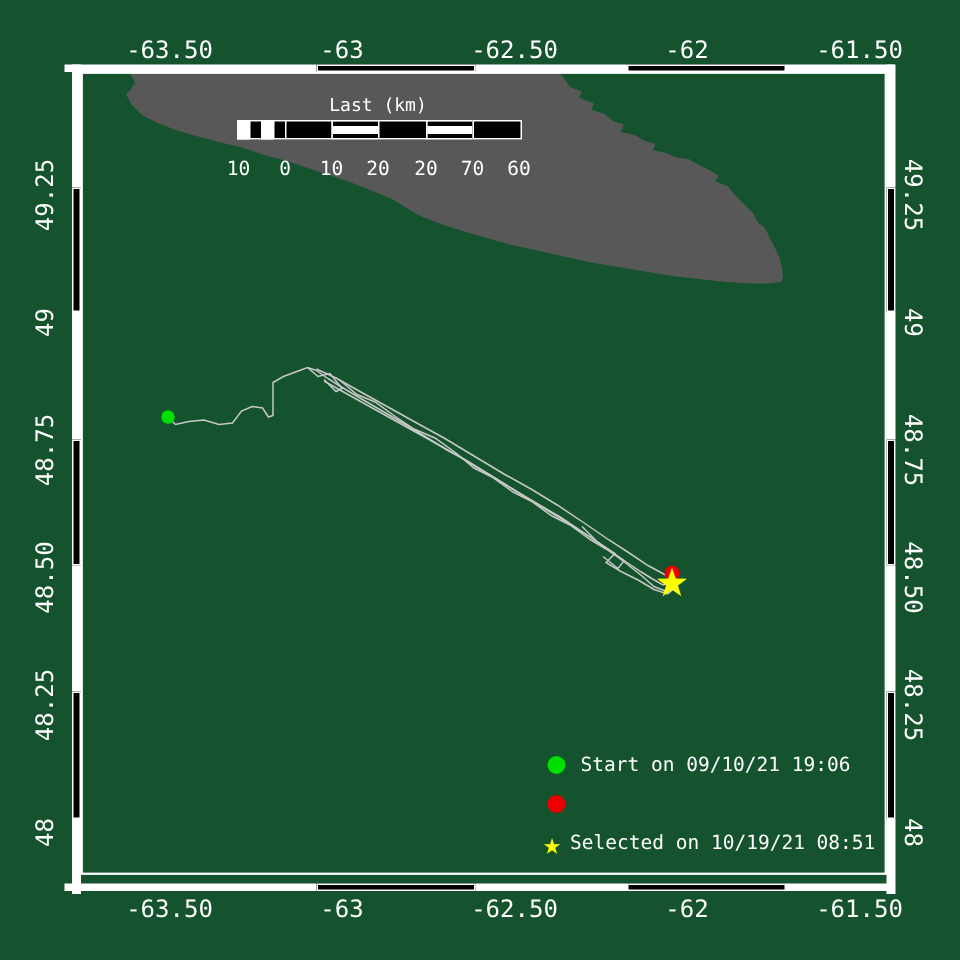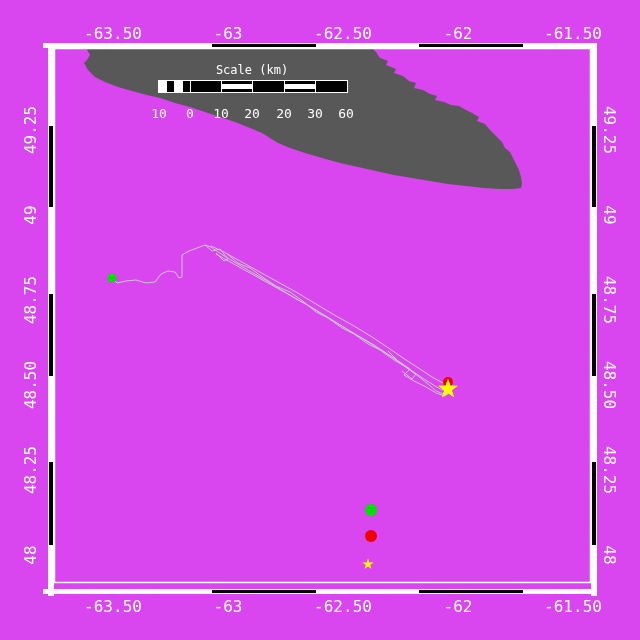--- a/index.html
+++ b/index.html
@@ -1,16 +1,16 @@
 <!DOCTYPE html>
 <html><head>
 <meta charset="utf-8">
 <style>
   html,body{margin:0;padding:0;background:#000;}
-  #canvas{position:relative;width:640px;height:640px;background:#d946ef;overflow:hidden;
+  #canvas{position:relative;width:640px;height:640px;background:#14532d;overflow:hidden;
           font-family:"DejaVu Sans Mono",monospace;color:#fff;}
   svg{position:absolute;left:0;top:0;}
   .band{position:absolute;}
   .band.h{left:0;width:640px;height:5px;}
   .band.v{top:0;height:640px;width:6px;}
   .zseg{position:absolute;}
   .band.h .zseg{top:0;height:100%;}
   .band.v .zseg{left:0;width:100%;}
   .zseg.white{background:#fff;}
   .zseg.black{background:#000;border:1px solid #fff;box-sizing:border-box;}
@@ -111,43 +111,45 @@
   <div id="ticks-right">
       <div class="tick rot-r" style="left: 609px; top: 130px;">49.25</div>
       <div class="tick rot-r" style="left: 609px; top: 215px;">49</div>
       <div class="tick rot-r" style="left: 609px; top: 300px;">48.75</div>
       <div class="tick rot-r" style="left: 609px; top: 385px;">48.50</div>
       <div class="tick rot-r" style="left: 609px; top: 470px;">48.25</div>
       <div class="tick rot-r" style="left: 609px; top: 555px;">48</div>
     </div>
 
   <div id="scalebar">
-    <span id="sb-title" class="sb-title" style="left: 252px; top: 70px;">Scale (km)</span>
+    <span id="sb-title" class="sb-title" style="left: 252px; top: 70px;">Last (km)</span>
   <div class="sb-cell white" style="left: 158px; top: 80px; width: 9px; height: 13px;"></div>
       <div class="sb-cell solid" style="left: 166px; top: 80px; width: 9px; height: 13px;"></div>
       <div class="sb-cell white" style="left: 174px; top: 80px; width: 9px; height: 13px;"></div>
       <div class="sb-cell solid" style="left: 182px; top: 80px; width: 9px; height: 13px;"></div>
       <div class="sb-cell solid" style="left: 190px; top: 80px; width: 32px; height: 13px;"></div>
       <div class="sb-cell stripe" style="left: 221px; top: 80px; width: 32px; height: 13px;"></div>
       <div class="sb-cell solid" style="left: 252px; top: 80px; width: 33px; height: 13px;"></div>
       <div class="sb-cell stripe" style="left: 284px; top: 80px; width: 32px; height: 13px;"></div>
       <div class="sb-cell solid" style="left: 315px; top: 80px; width: 33px; height: 13px;"></div>
       <div class="sb-num" style="left: 159px; top: 113px;">10</div>
       <div class="sb-num" style="left: 190px; top: 113px;">0</div>
       <div class="sb-num" style="left: 221px; top: 113px;">10</div>
       <div class="sb-num" style="left: 252px; top: 113px;">20</div>
       <div class="sb-num" style="left: 284px; top: 113px;">20</div>
-      <div class="sb-num" style="left: 315px; top: 113px;">30</div>
+      <div class="sb-num" style="left: 315px; top: 113px;">70</div>
       <div class="sb-num" style="left: 346px; top: 113px;">60</div>
     </div>
 
   <div id="legend">
       <div class="legend-row" style="left: 365px; top: 497px;">
         <div class="lg-dot" style="background: rgb(0, 224, 0);"></div>
+        <div class="lg-label">Start on 09/10/21 19:06</div>
       </div>
       <div class="legend-row" style="left: 365px; top: 523px;">
         <div class="lg-dot" style="background: rgb(239, 0, 0);"></div>
       </div>
       <div class="legend-row" style="left: 365px; top: 549px;">
         <div class="lg-star" style="color: rgb(255, 255, 0);">★</div>
+        <div class="lg-label">Selected on 10/19/21 08:51</div>
       </div>
     </div>
 </div>
 
 </body></html>

